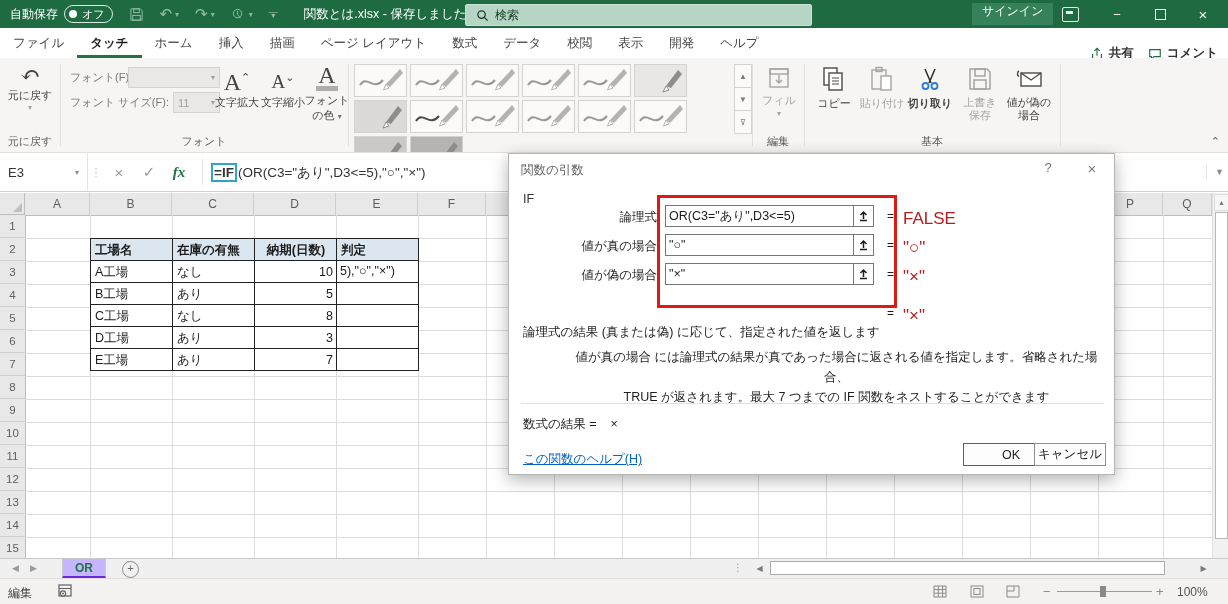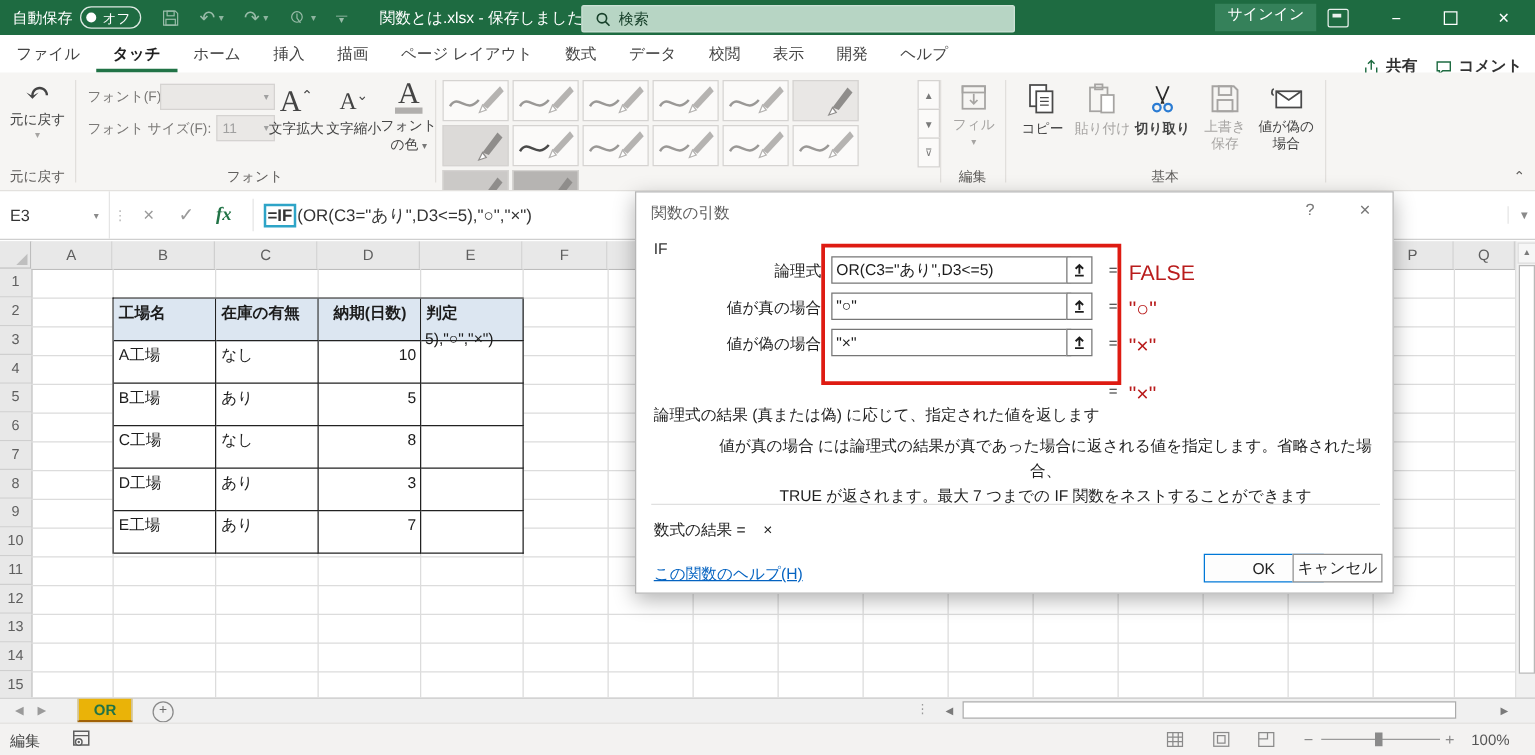--- a/index.html
+++ b/index.html
@@ -68,34 +68,34 @@
   #corner{position:absolute;left:0;top:0;width:25px;height:22px;background:#E8E8E8;border-right:1px solid #BDBDBD;border-bottom:1px solid #BDBDBD;box-sizing:border-box;}
   #corner:after{content:"";position:absolute;right:2px;bottom:2px;border-left:9px solid transparent;border-bottom:9px solid #BFBFBF;}
   .colhdr{position:absolute;top:0;height:22px;line-height:22px;text-align:center;color:#5f5f5f;font-size:12px;border-right:1px solid #CFCFCF;box-sizing:border-box;background:#E8E8E8;z-index:2;}
   .rowhdr{position:absolute;left:0;width:25px;text-align:center;color:#5f5f5f;font-size:11.5px;border-bottom:1px solid #CFCFCF;box-sizing:border-box;background:#E8E8E8;z-index:2;display:flex;align-items:center;justify-content:center;}
   .vline{position:absolute;top:22px;bottom:0;width:1px;background:#DCDCDC;}
   .hline{position:absolute;left:25px;right:0;height:1px;background:#DCDCDC;}
 
   
   #sheet-table{position:absolute;left:90px;top:45px;border-top:1px solid #222;border-left:1px solid #222;z-index:4;background:#fff;}
   .trow{display:flex;}
-  .tcell{height:34px;line-height:22px;border-right:1px solid #222;border-bottom:1px solid #222;box-sizing:content-box;padding:0;font-size:12.5px;color:#1c1c1c;overflow:hidden;white-space:nowrap;}
+  .tcell{height:22px;line-height:22px;border-right:1px solid #222;border-bottom:1px solid #222;box-sizing:content-box;padding:0;font-size:12.5px;color:#1c1c1c;overflow:hidden;white-space:nowrap;}
   .tcell{padding-left:4px;box-sizing:border-box;}
   .tcell.c2{text-align:right;padding-right:3px;}
   .thead .tcell{background:#DCE6F1;font-weight:bold;text-align:left;}
   .thead .tcell.c2{text-align:center;}
   #e3-overflow{position:absolute;left:340px;top:71px;font-size:12.5px;color:#1c1c1c;z-index:5;white-space:nowrap;}
 
   
   #vscroll{position:absolute;left:1212px;top:193px;width:16px;height:382px;background:#F1F1F1;border-left:1px solid #E0E0E0;box-sizing:border-box;}
   .scr-arrow{position:absolute;left:1px;width:13px;height:15px;background:#F6F6F6;border:1px solid #DCDCDC;color:#7a7a7a;font-size:7px;display:flex;align-items:center;justify-content:center;}
   #vthumb{position:absolute;left:2px;top:19px;width:11px;height:325px;background:#fff;border:1px solid #B8B8B8;}
   #bottomband{position:absolute;left:0;top:558px;width:1228px;height:20px;background:#F0F0F0;border-top:1px solid #C9C9C9;box-sizing:border-box;}
   .navarr{position:absolute;top:4px;color:#9a9a9a;font-size:9px;}
-  #sheet-tab{position:absolute;left:62px;top:0px;height:19px;padding:0 12px;background:#eab308;border-left:1px solid #C9C9C9;border-right:1px solid #C9C9C9;border-bottom:2px solid #a16207;box-sizing:border-box;color:#217346;font-size:12px;display:flex;align-items:center;font-weight:bold;}
+  #sheet-tab{position:absolute;left:62px;top:0px;height:19px;padding:0 12px;background:#c4b5fd;border-left:1px solid #C9C9C9;border-right:1px solid #C9C9C9;border-bottom:2px solid #6d28d9;box-sizing:border-box;color:#217346;font-size:12px;display:flex;align-items:center;font-weight:bold;}
   #new-sheet{position:absolute;left:122px;top:2px;width:15px;height:15px;border:1px solid #8a8a8a;border-radius:50%;color:#6a6a6a;font-size:11px;line-height:13px;text-align:center;}
   #hs-dots{position:absolute;left:733px;top:3px;color:#9a9a9a;font-size:10px;letter-spacing:1px;}
   .hs-arrow{position:absolute;top:2px;width:15px;height:15px;color:#7a7a7a;font-size:8px;display:flex;align-items:center;justify-content:center;}
   #hthumb{position:absolute;left:770px;top:2px;width:395px;height:14px;background:#fff;border:1px solid #ABABAB;box-sizing:border-box;}
 
   
   #statusbar{position:absolute;left:0;top:578px;width:1228px;height:26px;background:#F3F2F1;border-top:1px solid #E1DFDD;box-sizing:border-box;color:#444;}
   #status-mode{position:absolute;left:8px;top:6px;font-size:12px;}
   #macro-ic{position:absolute;left:58px;top:5px;}
   .viewic{position:absolute;top:6px;color:#8a8a8a;}

